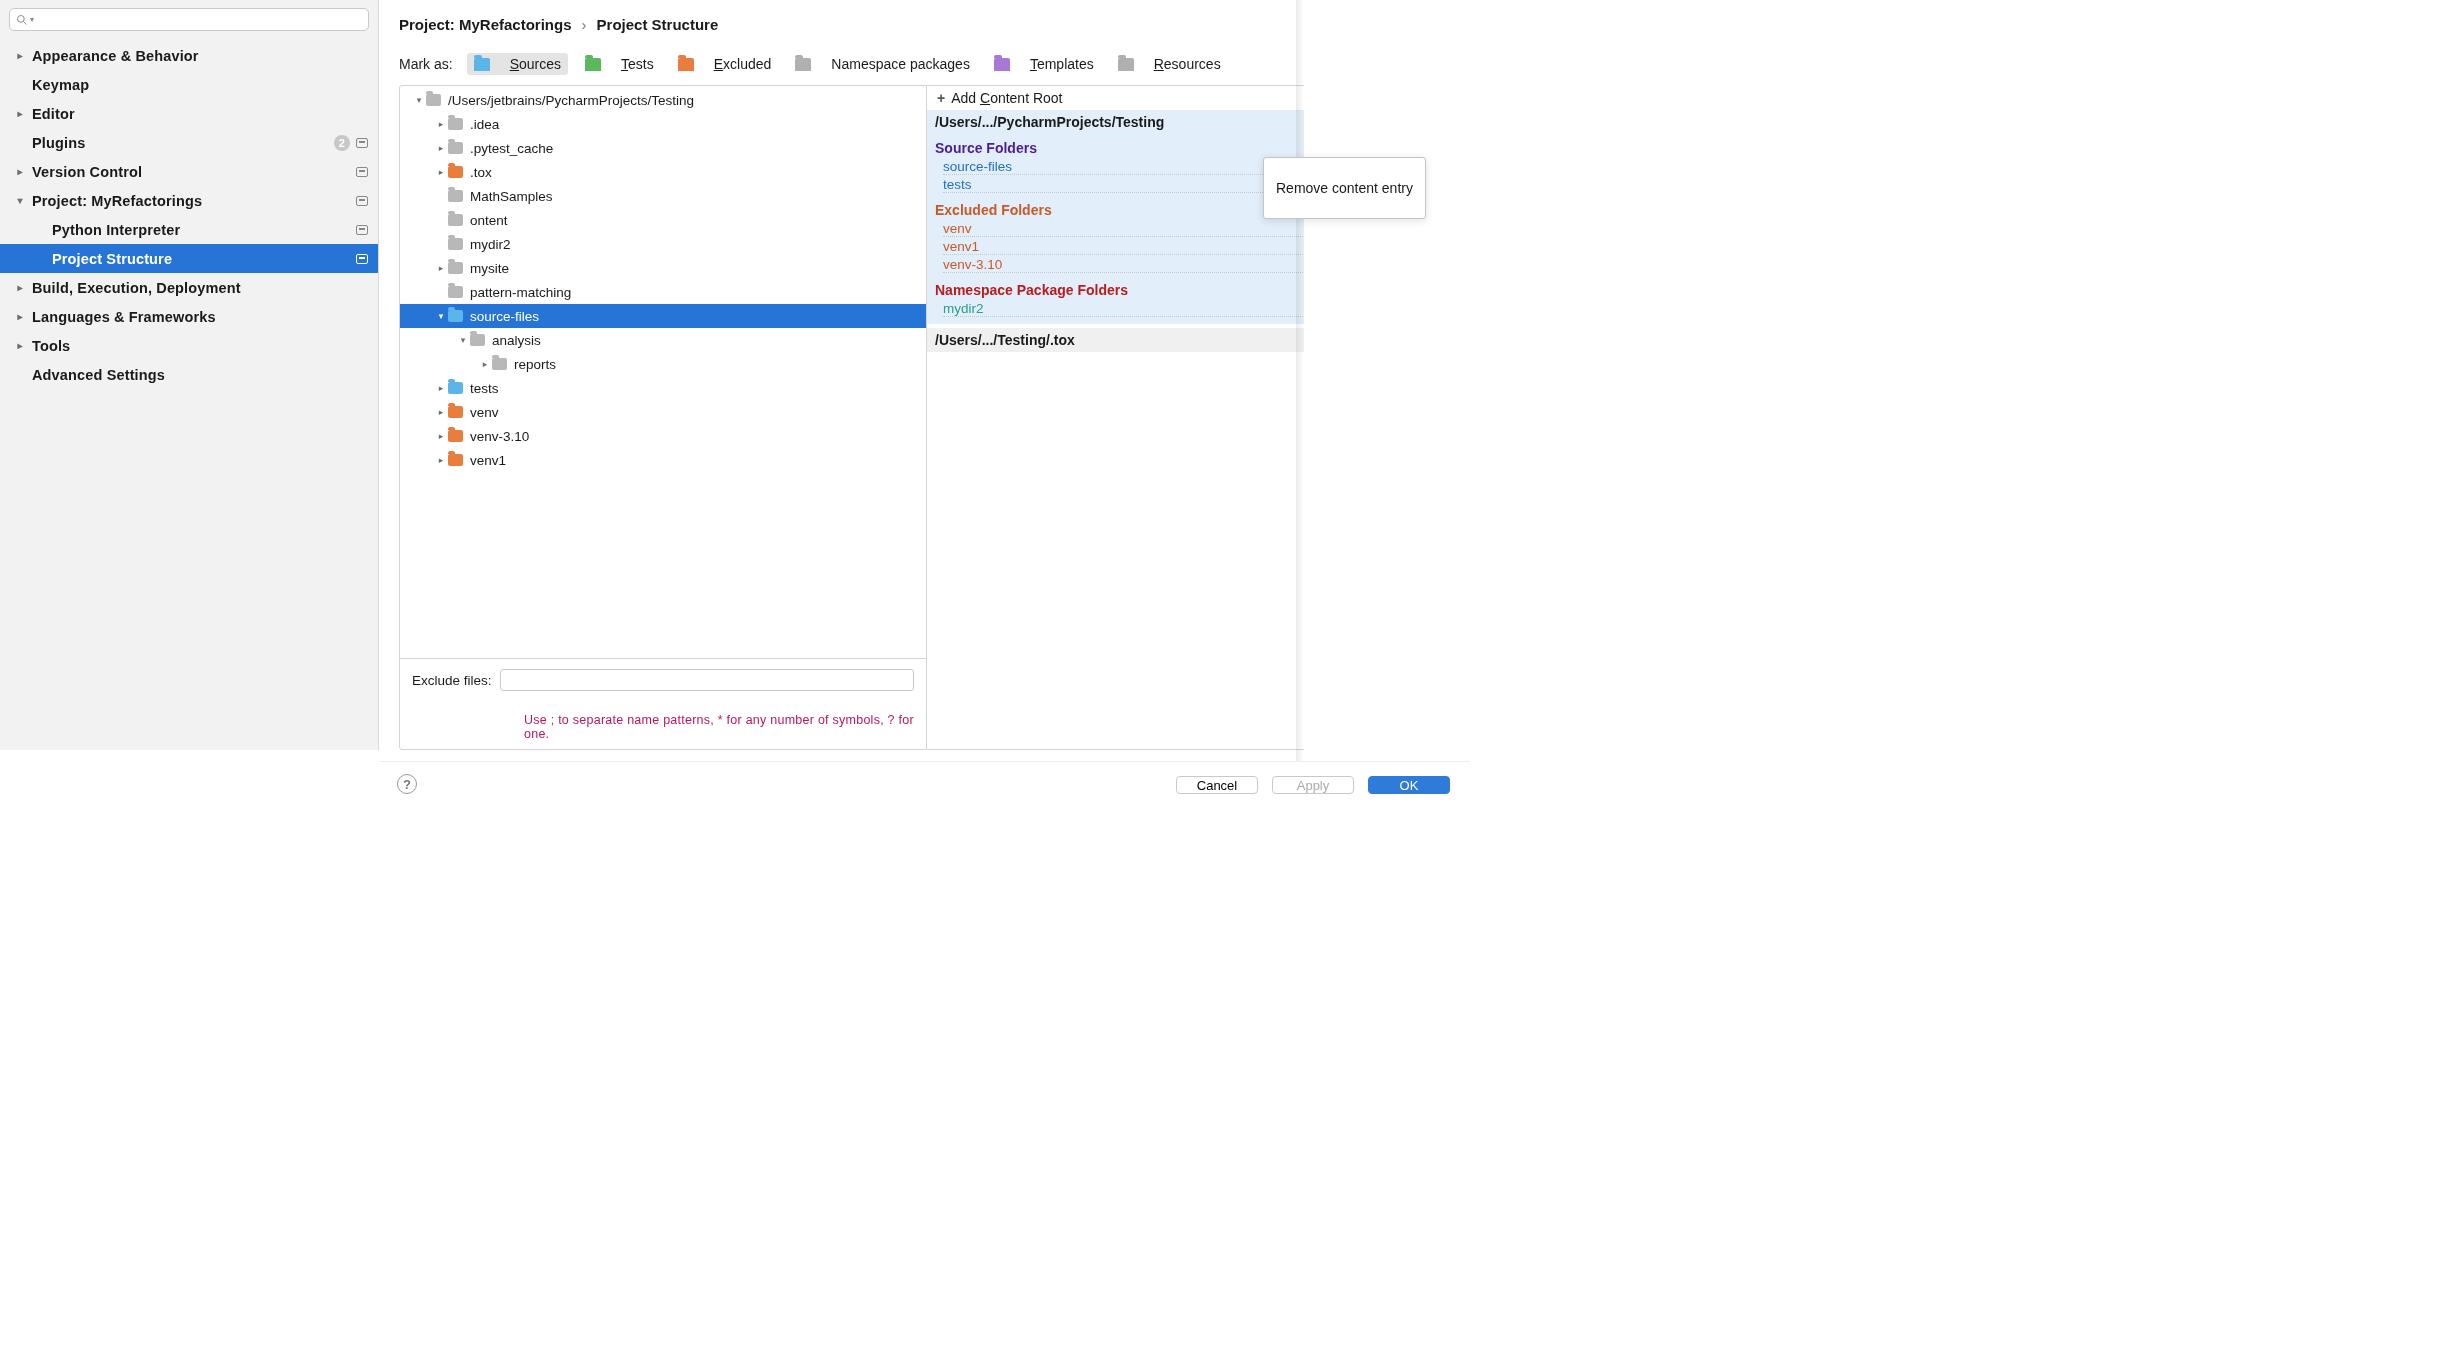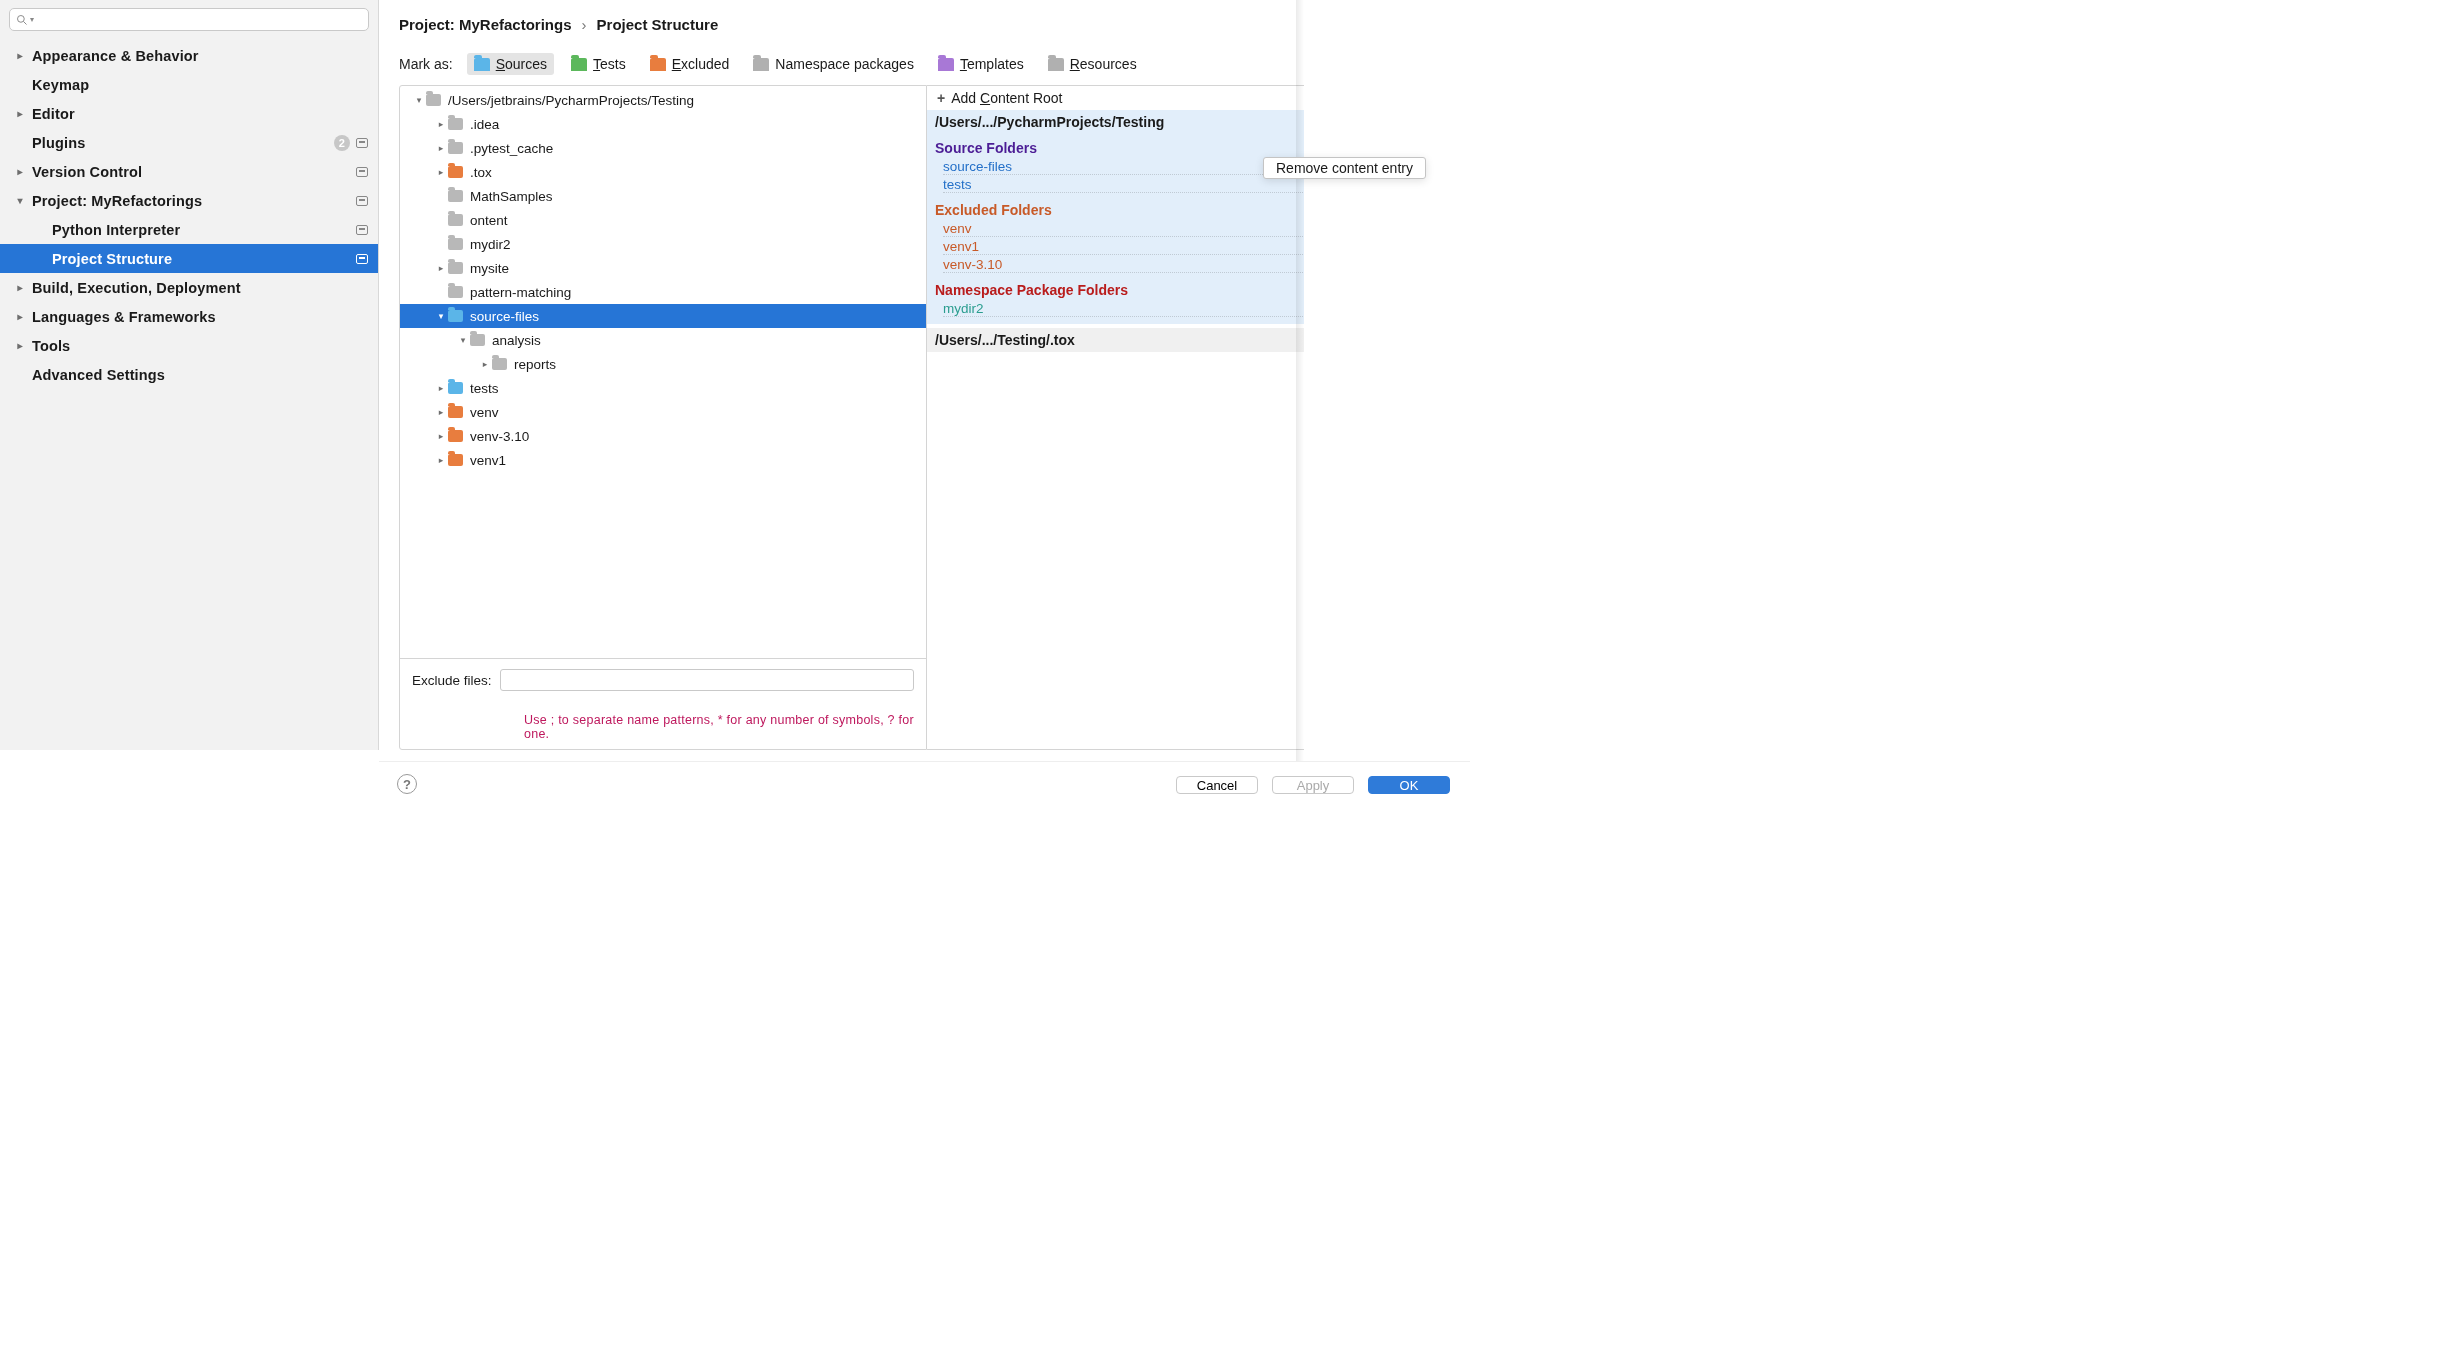--- a/index.html
+++ b/index.html
@@ -82,21 +82,21 @@
 .nav-arrows { display: flex; gap: 18px; padding-right: 8px; }
 .nav-arrow { color: #555; font-size: 18px; cursor: pointer; }
 .nav-arrow.disabled { color: #c9c9c9; }
 
 .markas-row {
   display: flex; align-items: center; padding: 6px 20px 10px 20px; gap: 10px;
   font-size: 14px;
 }
 .markas-row .mlabel { font-weight: 400; color: #222; margin-right: 4px; }
 .mark-btn {
-  display: inline-flex; align-items: center; gap: 6px;
+  display: inline-flex; align-items: center; gap: 20px;
   padding: 3px 7px; border-radius: 3px; cursor: pointer;
 }
 .mark-btn.active { background: #e4e4e4; }
 .mark-btn .ficon { width: 16px; height: 13px; border-radius: 2px 2px 0 0; position: relative; }
 .mark-btn .ficon::before {
   content: ""; position: absolute; top: -3px; left: 0; width: 8px; height: 3px;
   background: inherit; border-radius: 2px 2px 0 0;
 }
 .ficon.blue { background: #5BB5E8; } .ficon.blue::before { background:#5BB5E8; }
 .ficon.green { background: #5CB85C; } .ficon.green::before { background:#5CB85C; }
@@ -193,21 +193,21 @@
   min-width: 82px; height: 18px; border-radius: 4px; font-size: 13px;
   display: inline-flex; align-items: center; justify-content: center;
   border: 1px solid #c9c9c9; background: #fff; cursor: pointer;
 }
 .btn.disabled { color: #aaa; }
 .btn.primary { background: #2F7BD9; border-color: #2F7BD9; color: #fff; }
 
 .tooltip {
   position: absolute; top: 157px; left: 1263px;
   background: #fff; border: 1px solid #c4c4c4; border-radius: 3px;
-  padding: 2px 12px; font-size: 14px; box-shadow: 0 2px 8px rgba(0,0,0,0.12);
+  padding: 22px 12px; font-size: 14px; box-shadow: 0 2px 8px rgba(0,0,0,0.12);
   white-space: nowrap;
 }
 
 .right-shadow {
   position: absolute; top: 0; bottom: 0; left: 1296px; width: 8px;
   background: linear-gradient(to right, rgba(0,0,0,0.08), transparent);
 }
 .right-blank {
   position: absolute; top: 0; bottom: 0; left: 1304px; right: 0; background: #fff;
 }

